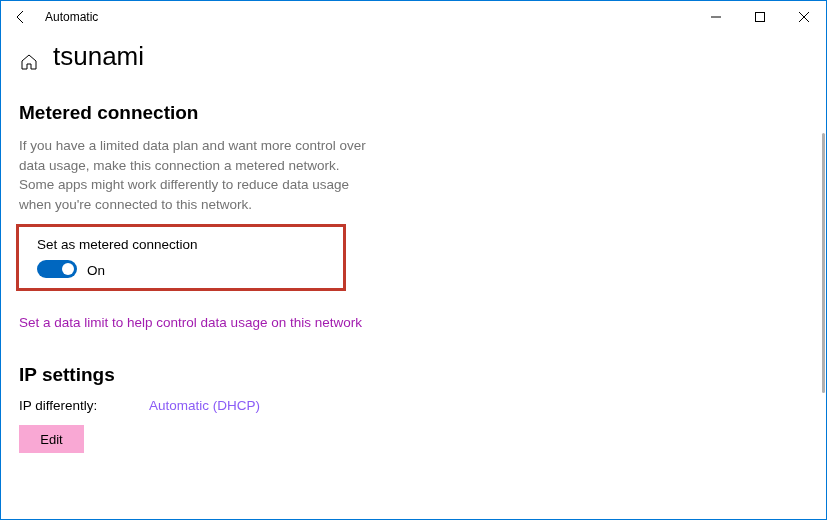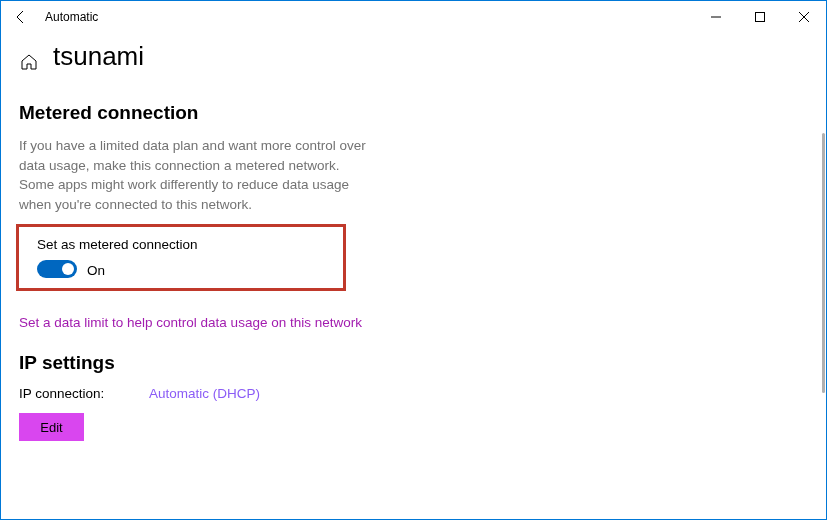--- a/index.html
+++ b/index.html
@@ -66,21 +66,21 @@
 .page-title {
   font-size: 26px;
   font-weight: 400;
 }
 .section-heading {
   font-size: 19px;
   font-weight: 700;
   margin-bottom: 12px;
 }
 .section-heading.sp {
-  margin-top: 22px;
+  margin-top: 34px;
 }
 .desc {
   font-size: 13.5px;
   color: #737373;
   line-height: 1.45;
   max-width: 350px;
   margin-bottom: 10px;
 }
 .highlight-box {
   border: 3px solid #c0392b;
@@ -136,21 +136,21 @@
 .kv-key {
   width: 130px;
 }
 .kv-val {
   color: #8b5cf6;
 }
 .edit-btn {
   margin-top: 8px;
   width: 65px;
   height: 28px;
-  background: #d946ef;
+  background: #f9a8d4;
   border: none;
   font-size: 13px;
   cursor: pointer;
 }
 .scrollbar {
   position: absolute;
   right: 1px;
   top: 32px;
   width: 10px;
   bottom: 1px;
@@ -217,21 +217,21 @@
         </div>
         <div class="toggle-state">On</div>
       </div>
     </div>
   </div>
 
   <span class="link">Set a data limit to help control data usage on this network</span>
 
   <div class="section-heading sp">IP settings</div>
   <div class="kv-row">
-    <div class="kv-key">IP connection:</div>
+    <div class="kv-key">IP differently:</div>
     <div class="kv-val">Automatic (DHCP)</div>
   </div>
   <button class="edit-btn">Edit</button>
 
   
   
   
 </div>
 
 <div class="scrollbar">

